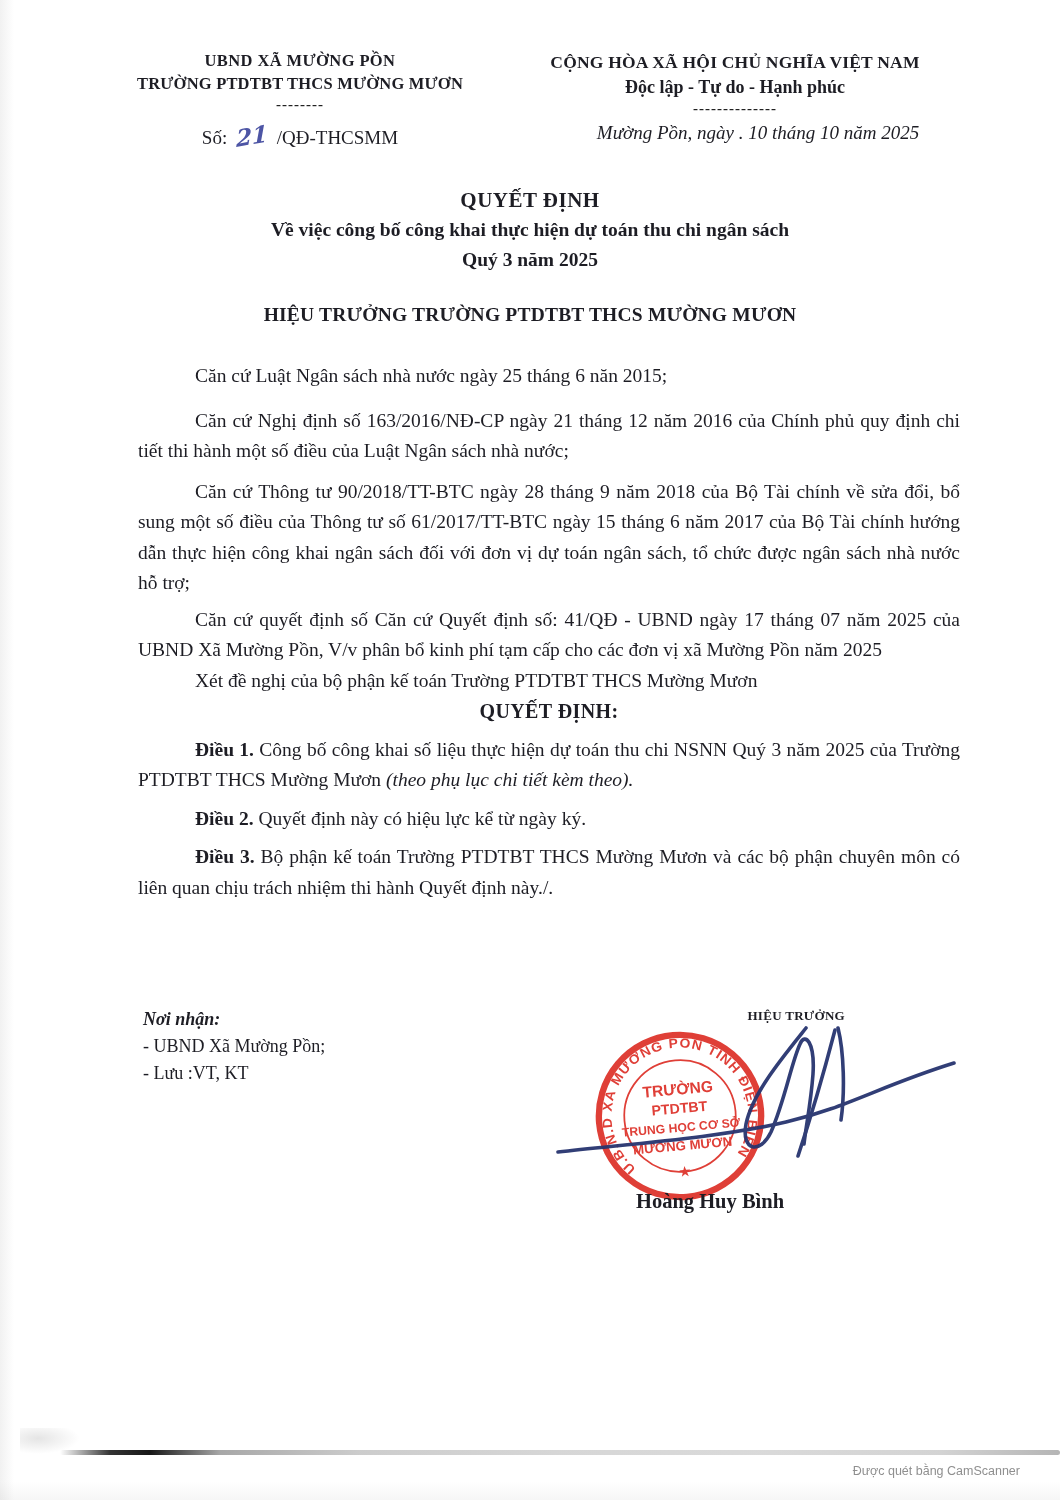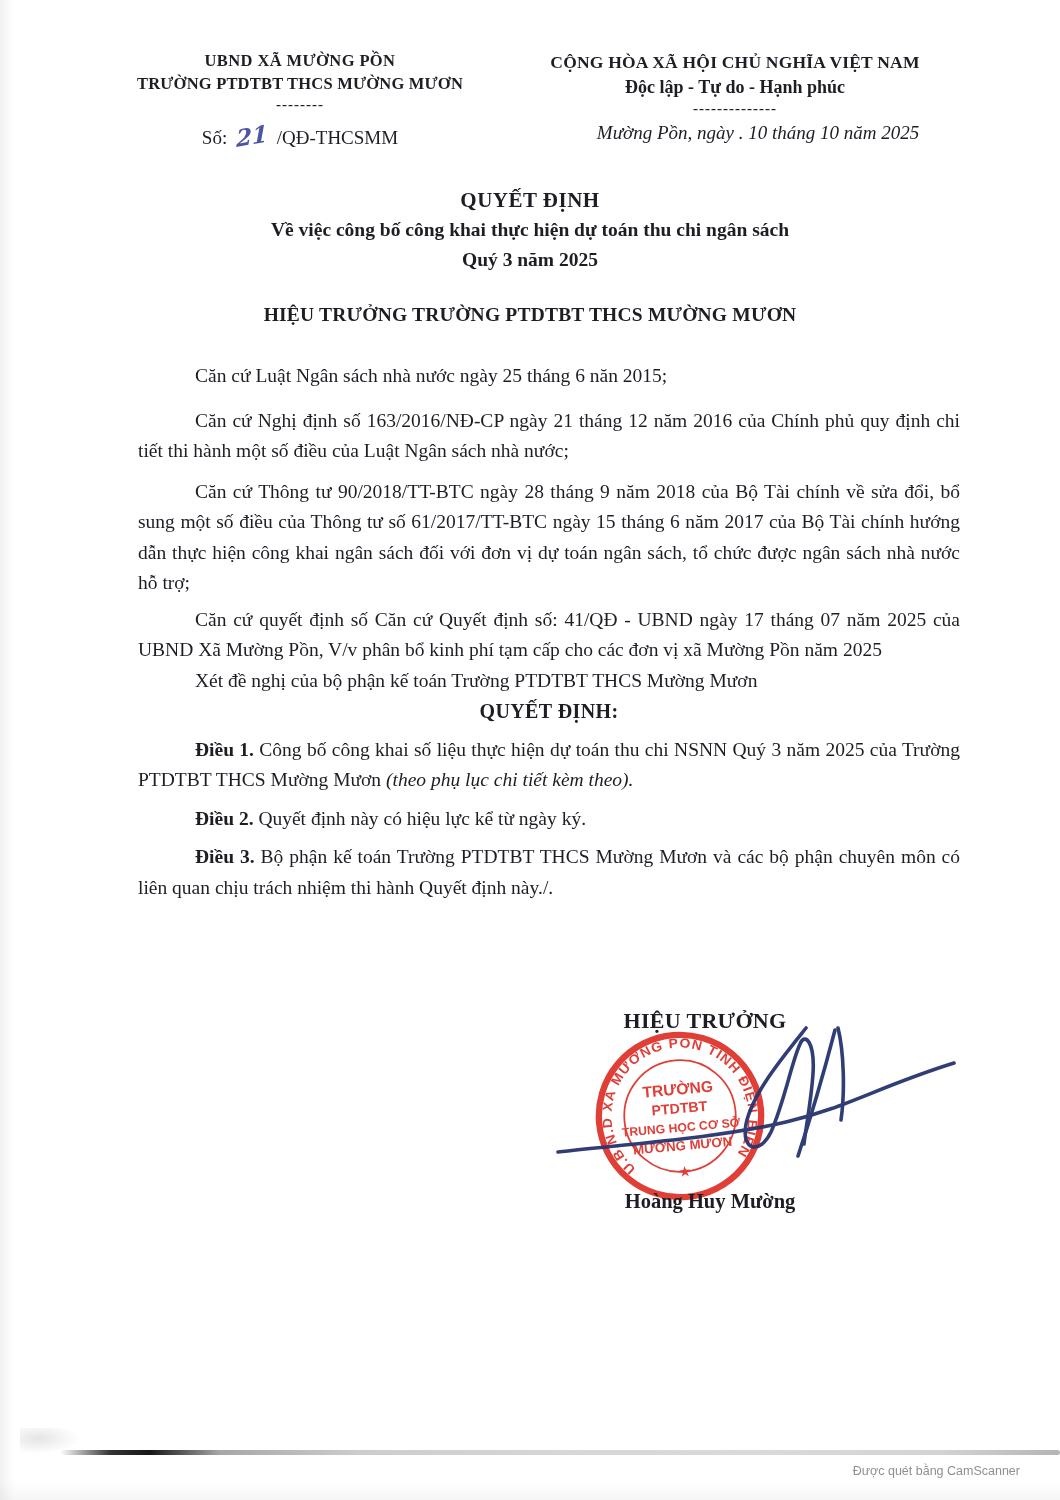--- a/index.html
+++ b/index.html
@@ -46,22 +46,22 @@
   .p-gap-md{margin-bottom:10px !important;}
   .p-gap-sm{margin-bottom:6px !important;}
   .decision-heading{text-align:center;font-size:20px;font-weight:700;
     margin:8px 0 8px 0;text-indent:0 !important;letter-spacing:.4px;}
   .article{margin-top:8px !important;}
   .art-label{font-weight:700;}
   .art-italic{font-style:italic;}
   
   .recipients{position:absolute;left:143px;top:1006px;font-size:18px;line-height:27px;}
   .recipients .rec-h{font-weight:700;font-style:italic;}
-  .sig-title{position:absolute;left:565px;top:1008px;width:280px;text-align:center;
-    font-size:22px;font-weight:700;letter-spacing:.3px;}
+  .sig-title{position:absolute;left:565px;top:1008px;width:280px;text-align:right;
+    font-size:13px;font-weight:700;letter-spacing:.3px;}
   .stamp-svg{position:absolute;left:592px;top:1028px;width:176px;height:176px;
     transform:rotate(-5deg);opacity:.92;}
   .sign-svg{position:absolute;left:548px;top:1002px;width:410px;height:185px;}
   .sig-name{position:absolute;left:560px;top:1190px;width:300px;text-align:center;
     font-size:20.5px;font-weight:700;}
   
   .scan-line{position:absolute;left:60px;right:0;top:1450px;height:5px;border-radius:3px;
     background:linear-gradient(to right,
       rgba(90,90,90,0) 0%, rgba(30,30,30,.9) 5%, rgba(10,10,10,.95) 9%,
       rgba(60,60,60,.45) 16%, rgba(110,110,110,.35) 30%, rgba(120,120,120,.30) 50%,
@@ -113,20 +113,25 @@
 
     <p class="decision-heading">QUYẾT ĐỊNH:</p>
 
     <p class="article"><span class="art-label">Điều 1.</span><span> Công bố công khai số liệu thực hiện dự toán thu chi NSNN Quý 3 năm 2025 của Trường PTDTBT THCS Mường Mươn </span><span class="art-italic"> (theo phụ lục chi tiết kèm theo).</span></p>
 
     <p class="article"><span class="art-label">Điều 2.</span><span> Quyết định này có hiệu lực kể từ ngày ký.</span></p>
 
     <p class="article"><span class="art-label">Điều 3.</span><span> Bộ phận kế toán Trường PTDTBT THCS Mường Mươn và các bộ phận chuyên môn có liên quan chịu trách nhiệm thi hành Quyết định này./.</span></p>
   </div>
 
+  <div class="recipients">
+    <div class="rec-h">Nơi nhận:</div>
+    <div>- UBND Xã Mường  Pồn;</div>
+    <div>- Lưu :VT, KT</div>
+  </div>
 
   <div class="sig-title">HIỆU TRƯỞNG</div>
 
   <svg class="stamp-svg" viewBox="0 0 180 180">
     <circle cx="90" cy="90" r="83" fill="none" stroke="#dd2f27" stroke-width="6.5"></circle>
     <circle cx="90" cy="90" r="57" fill="none" stroke="#dd2f27" stroke-width="1.8"></circle>
     <defs>
       <path id="ringPath" d="M 40.5 139.5 A 70 70 0 1 1 139.5 139.5" fill="none"></path>
     </defs>
     <text font-family="Liberation Sans, sans-serif" font-size="13.5" font-weight="700" fill="#dd2f27" letter-spacing="1">
@@ -141,20 +146,20 @@
 
   <svg class="sign-svg" viewBox="0 0 410 185">
     <g fill="none" stroke="#27346f" stroke-width="3.6" stroke-linecap="round" stroke-linejoin="round" opacity="0.95">
       <path d="M 10 150 C 80 142, 170 136, 238 120 C 298 106, 332 84, 406 61"></path>
       <path d="M 258 26 C 234 56, 204 92, 198 122 C 193 149, 212 153, 223 130 C 237 98, 243 62, 252 42 C 257 30, 267 40, 265 72 C 263 100, 258 124, 256 142"></path>
       <path d="M 287 28 C 276 70, 262 118, 250 154"></path>
       <path d="M 290 26 C 296 50, 297 90, 293 118"></path>
     </g>
   </svg>
 
-  <div class="sig-name">Hoàng Huy Mường</div>
+  <div class="sig-name">Hoàng Huy Bình</div>
 
   <div class="scan-smudge"></div>
   <div class="scan-line"></div>
 
   <div class="footer-note">Được quét bằng CamScanner</div>
 
 </div>
 
 </body></html>

